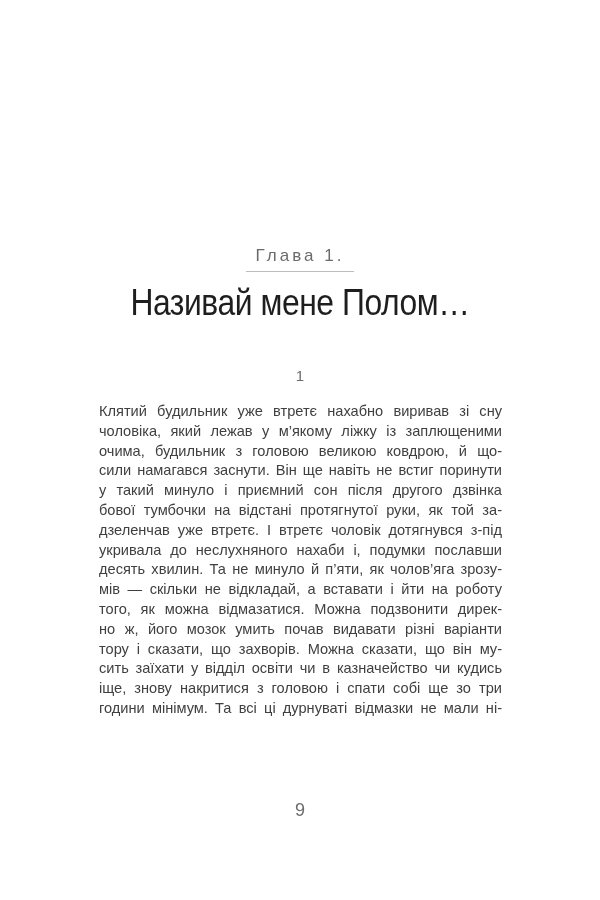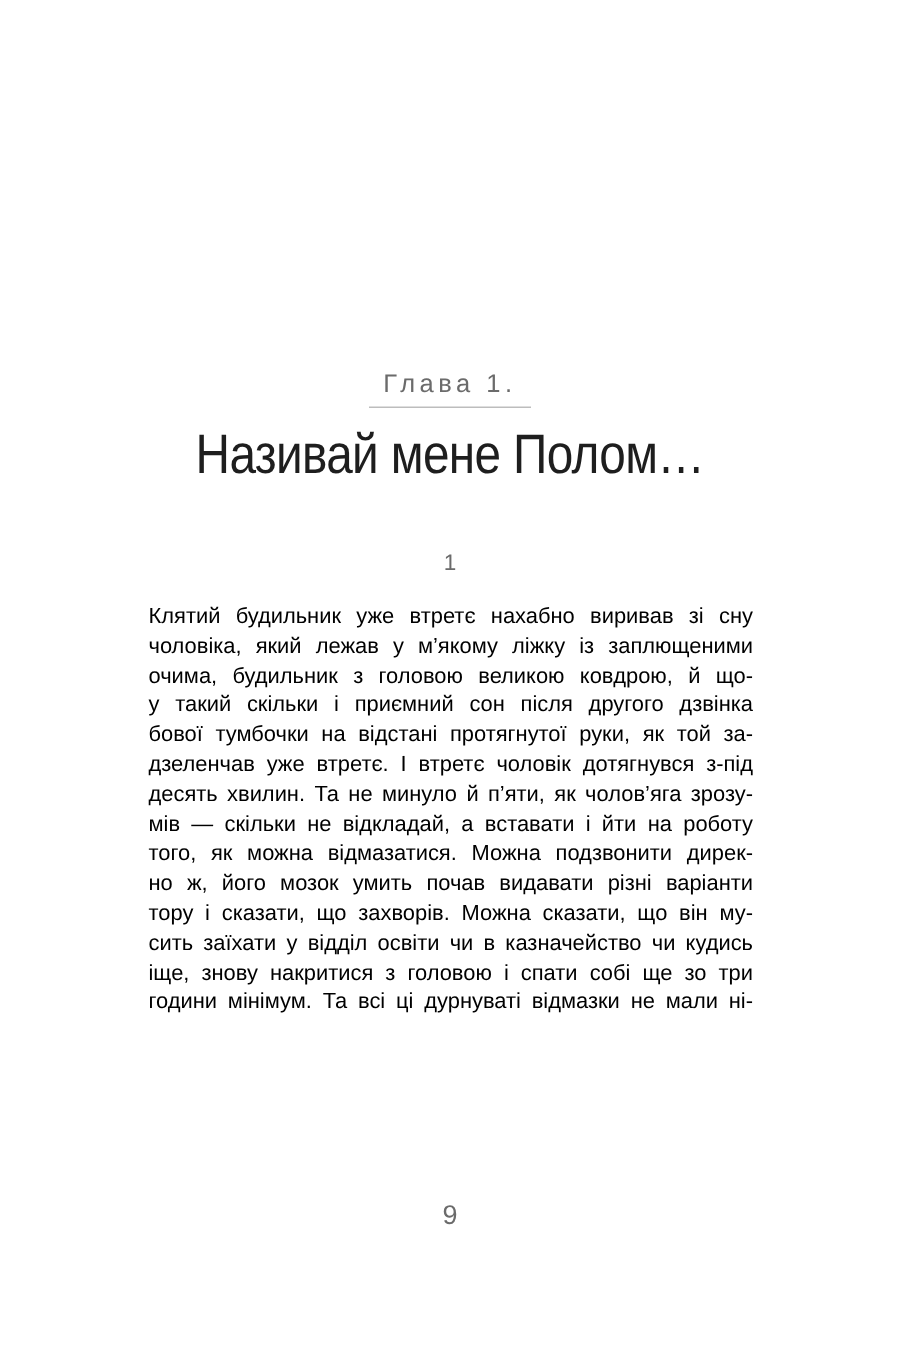--- a/index.html
+++ b/index.html
@@ -28,21 +28,21 @@
     .section-number {
       position: absolute; top: 367px; left: 0; width: 600px;
       text-align: center; font-size: 15px; color: #6b6b6b;
       font-family: "Liberation Sans", sans-serif;
     }
     .body-text {
       position: absolute; top: 402px; left: 99px; width: 403px;
     }
     .line {
       display: block; height: 19.8px; line-height: 19.8px;
-      font-size: 14.6px; color: #000000; white-space: nowrap;
+      font-size: 14.6px; color: #404040; white-space: nowrap;
       text-align: justify; text-align-last: justify;
       font-family: "Liberation Sans", sans-serif;
     }
     .page-number {
       position: absolute; top: 800px; left: 0; width: 600px;
       text-align: center; font-size: 18px; color: #6b6b6b;
       font-family: "Liberation Sans", sans-serif;
     }
   </style>
 </head>
@@ -51,23 +51,25 @@
 <div class="page">
   <div class="chapter-label">Глава 1.</div>
   <div class="chapter-rule"></div>
   <div class="chapter-title">Називай мене Полом…</div>
   <div class="section-number">1</div>
 
   <div class="body-text">
     <span class="line">Клятий будильник уже втретє нахабно виривав зі сну</span>
     <span class="line">чоловіка, який лежав у м’якому ліжку із заплющеними</span>
     <span class="line">очима, будильник з головою великою ковдрою, й що-</span>
-    <span class="line">у такий скільки і приємний сон після другого дзвінка</span>
+    <span class="line">сили намагався заснути. Він ще навіть не встиг поринути</span>
+    <span class="line">у такий минуло і приємний сон після другого дзвінка</span>
     <span class="line">бової тумбочки на відстані протягнутої руки, як той за-</span>
     <span class="line">дзеленчав уже втретє. І втретє чоловік дотягнувся з-під</span>
+    <span class="line">укривала до неслухняного нахаби і, подумки пославши</span>
     <span class="line">десять хвилин. Та не минуло й п’яти, як чолов’яга зрозу-</span>
     <span class="line">мів — скільки не відкладай, а вставати і йти на роботу</span>
     <span class="line">того, як можна відмазатися. Можна подзвонити дирек-</span>
     <span class="line">но ж, його мозок умить почав видавати різні варіанти</span>
     <span class="line">тору і сказати, що захворів. Можна сказати, що він му-</span>
     <span class="line">сить заїхати у відділ освіти чи в казначейство чи кудись</span>
     <span class="line">іще, знову накритися з головою і спати собі ще зо три</span>
     <span class="line">години мінімум. Та всі ці дурнуваті відмазки не мали ні-</span>
   </div>
 

